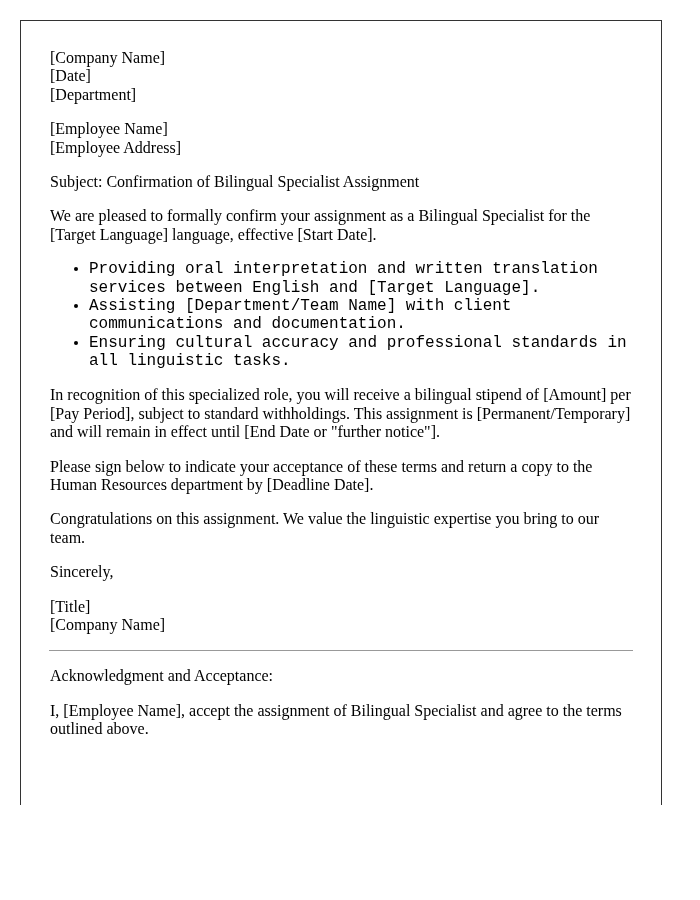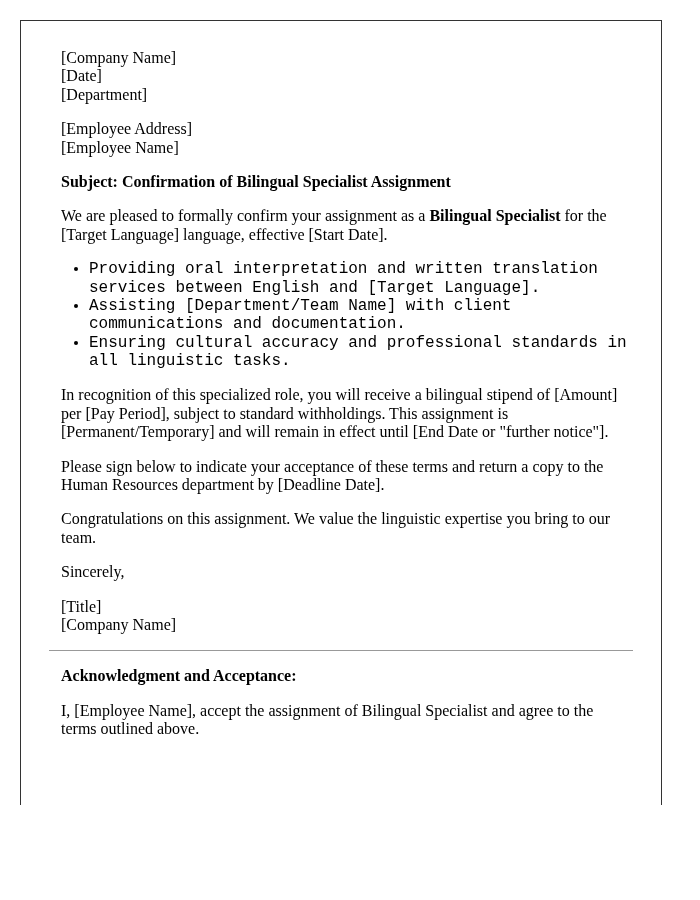--- a/index.html
+++ b/index.html
@@ -21,27 +21,27 @@
     border-bottom: none;
     padding: 12px 28px 0 28px;
     overflow: hidden;
     background: #ffffff;
     color: #000000;
     font-family: "Liberation Serif", "DejaVu Serif", serif;
     font-size: 16px;
     line-height: 1.15;
   }
   .page p {
-    margin: 16px 12px;
+    margin: 16px 1px;
   }
   .block span {
     display: block;
   }
   .bold {
-    font-weight: bold;
+    font-weight: normal;
   }
   ul.resp {
     margin: 16px 0;
     padding-left: 40px;
     font-family: Liberation Mono, monospace;
   }
   ul.resp li {
     margin: 0;
   }
   hr.divider {
@@ -56,22 +56,22 @@
 
 <div class="page">
 
   <p class="block">
     <span>[Company Name]</span>
     <span>[Date]</span>
     <span>[Department]</span>
   </p>
 
   <p class="block">
+    <span>[Employee Name]</span>
     <span>[Employee Address]</span>
-    <span>[Employee Name]</span>
   </p>
 
   <p class="bold">Subject: Confirmation of Bilingual Specialist Assignment</p>
 
 
   <p><span>We are pleased to formally confirm your assignment as a </span><span class="bold">Bilingual Specialist</span><span> for the [Target Language] language, effective [Start Date].</span></p>
 
 
   <ul class="resp">
     <li>Providing oral interpretation and written translation services between English and [Target Language].</li>

